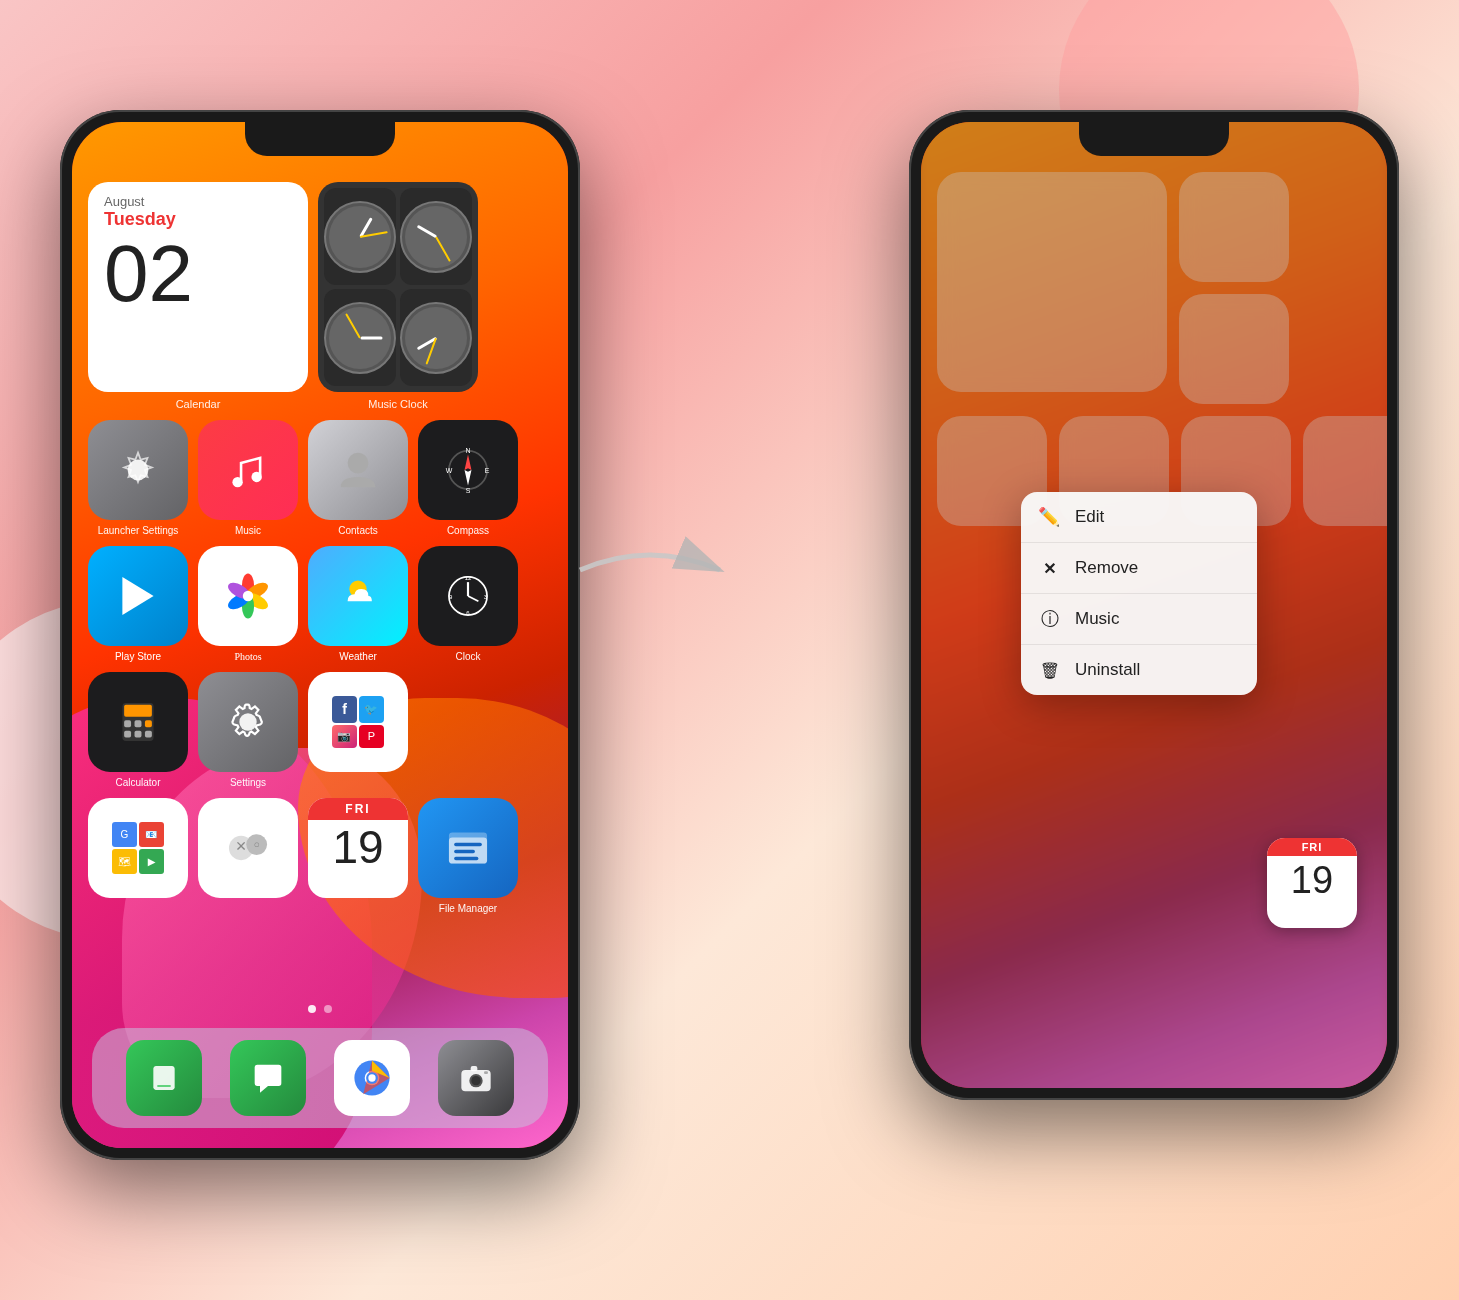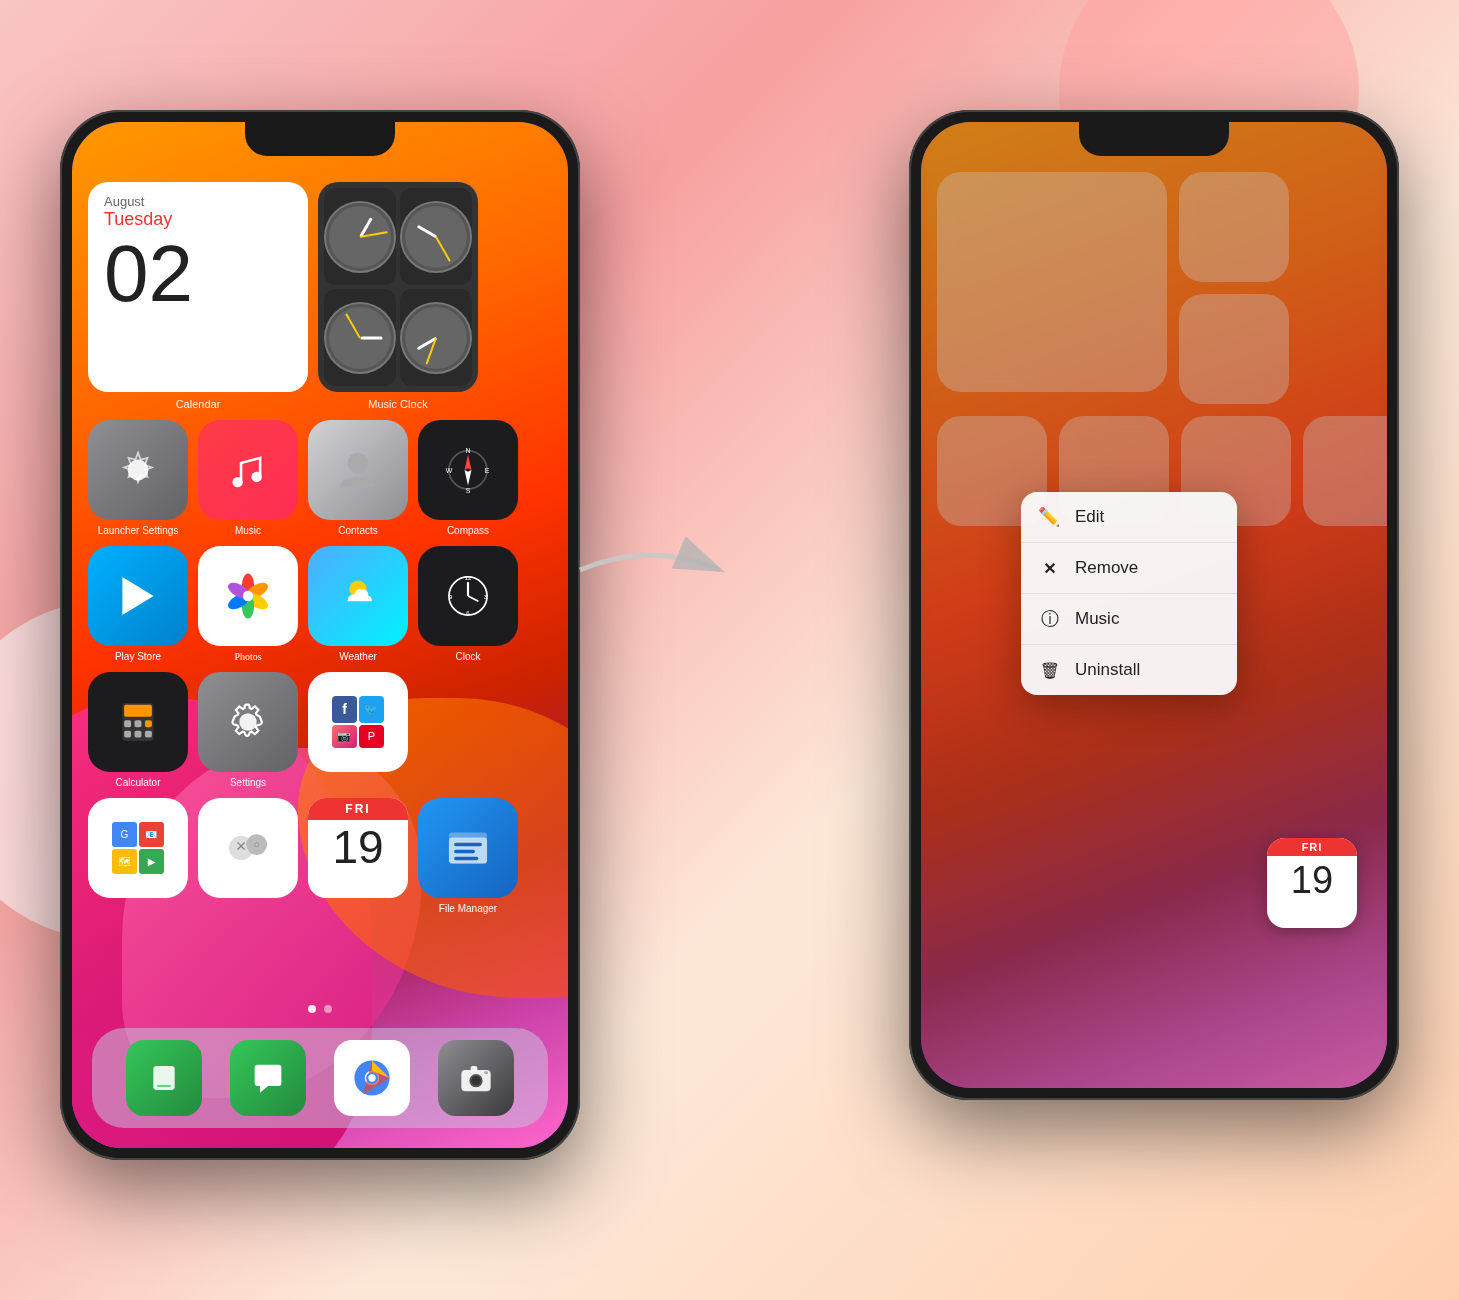--- a/index.html
+++ b/index.html
@@ -40,21 +40,21 @@
     }
 
     .phone-left { left: 60px; top: 110px; }
     .phone-right { right: 60px; top: 110px; width: 490px; height: 990px; }
 
     .phone-screen {
       position: absolute;
       top: 12px; left: 12px; right: 12px; bottom: 12px;
       border-radius: 50px;
       overflow: hidden;
-      background: #6d28d9;
+      background: #b91c1c;
     }
 
     
     .notch {
       position: absolute;
       top: 0; left: 50%;
       transform: translateX(-50%);
       width: 150px; height: 34px;
       background: #1a1a1a;
       border-radius: 0 0 22px 22px;
@@ -118,21 +118,21 @@
       flex-shrink: 0;
     }
     .widget-calendar .cal-month {
       font-size: 13px;
       color: #666;
       font-weight: 500;
     }
     .widget-calendar .cal-day-name {
       font-size: 18px;
       color: #e33;
-      font-weight: 400;
+      font-weight: 700;
     }
     .widget-calendar .cal-date {
       font-size: 80px;
       color: #222;
       font-weight: 300;
       line-height: 1;
       margin-top: 4px;
     }
 
     .widget-clock-grid {
@@ -322,21 +322,21 @@
       flex-shrink: 0;
     }
     .blurred-icon.big { width: 230px; height: 220px; }
     .blurred-icon.medium { width: 110px; height: 110px; }
 
     
     .context-menu {
       position: absolute;
       top: 370px;
       left: 100px;
-      width: 216px;
+      width: 236px;
       background: rgba(248,248,248,0.97);
       border-radius: 16px;
       overflow: hidden;
       box-shadow: 0 10px 40px rgba(0,0,0,0.3);
       z-index: 30;
     }
     .menu-item {
       display: flex;
       align-items: center;
       padding: 14px 18px;

